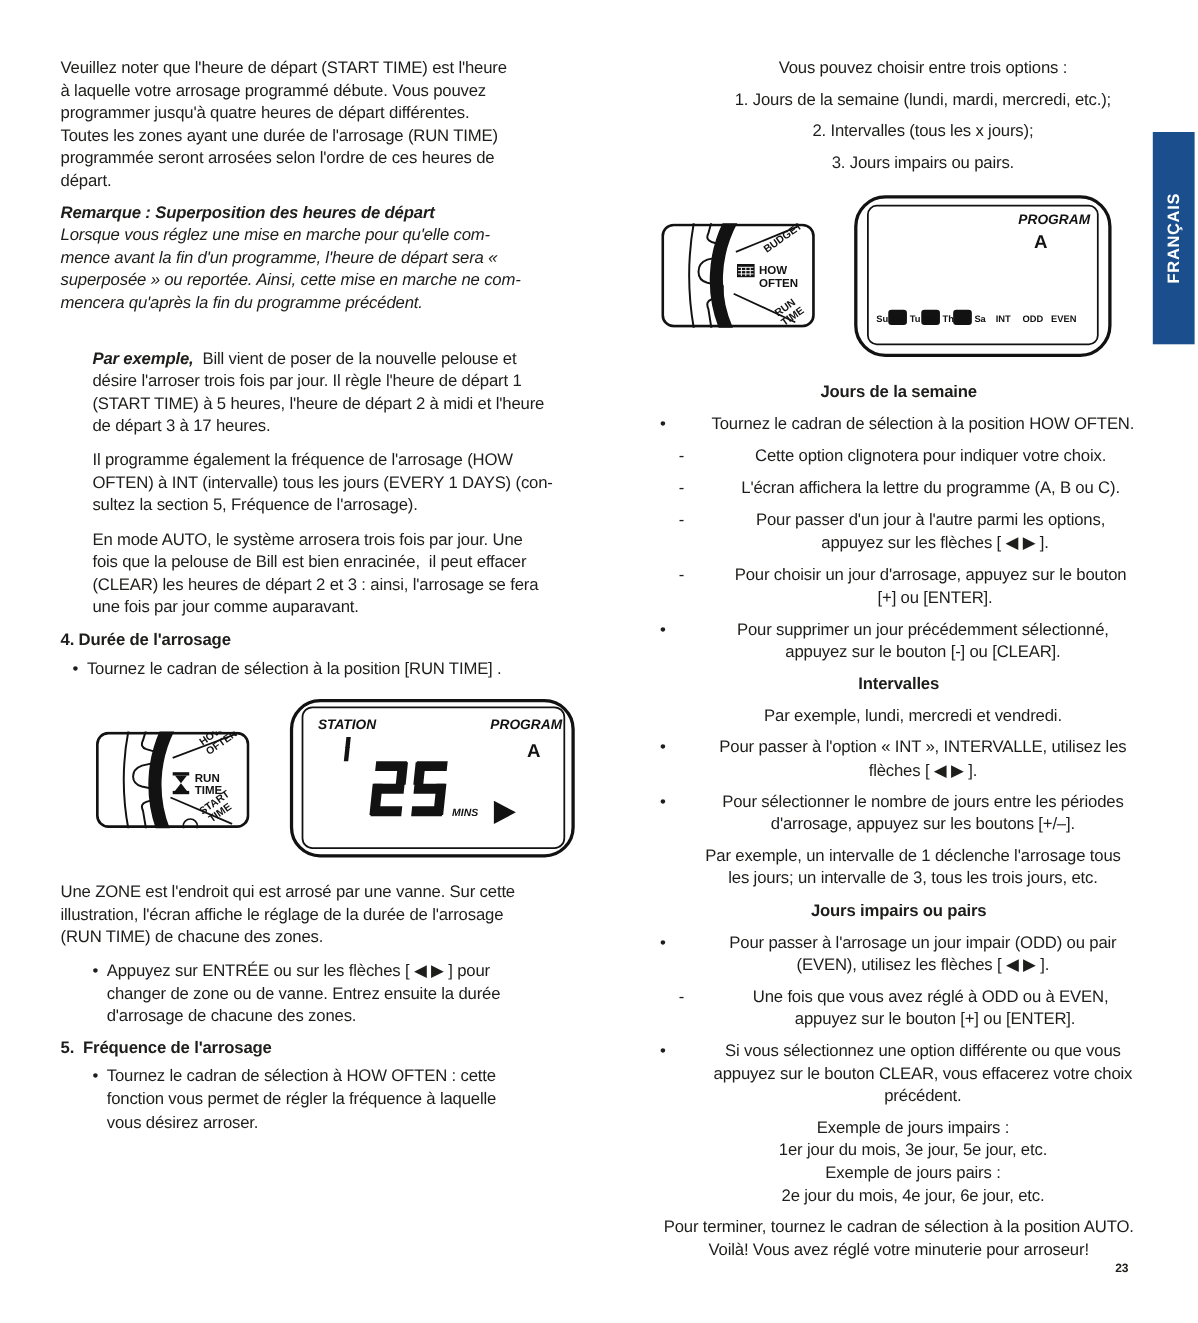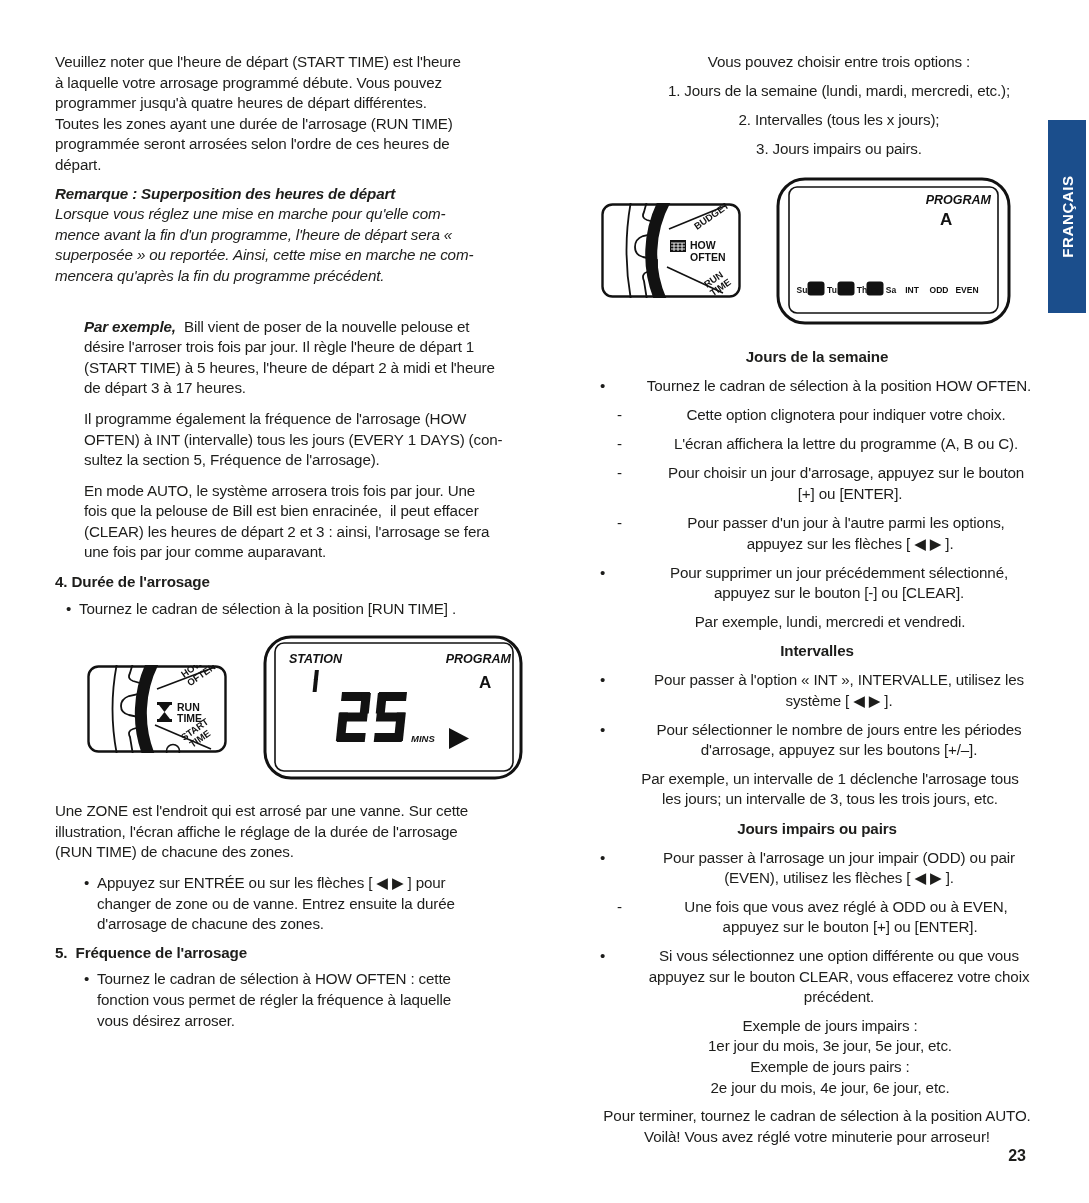--- a/index.html
+++ b/index.html
@@ -18,21 +18,21 @@
   .bullet::before{content:"\2022";position:absolute;left:0;top:0;}
   .bullet-shallow{margin-left:11px;}
   .bullet-r{position:relative;padding-left:15px;margin-left:29px;}
   .bullet-r::before{content:"\2022";position:absolute;left:0;top:0;}
   .dash-r{position:relative;padding-left:12px;margin-left:46px;}
   .dash-r::before{content:"-";position:absolute;left:0;top:0;}
   .figrow{position:relative;}
   .figrow svg{position:absolute;}
   svg text{fill:#121212;}
   .pagenum{position:absolute;left:966px;top:1147px;width:60px;text-align:right;
-           font-weight:bold;font-size:16px;}
+           font-weight:bold;font-size:11px;}
   .langtab{position:absolute;left:1048px;top:120px;width:38px;height:193px;
            display:flex;align-items:center;justify-content:center;}
   .langtab span{transform:rotate(-90deg);white-space:nowrap;color:#fff;
                 font-weight:bold;font-size:15px;letter-spacing:0.6px;}
 </style>
 </head>
 <body>
 
 <div class="page">
 
@@ -195,31 +195,31 @@
             <text x="163" y="115.5" text-anchor="middle" font-size="8.5" font-weight="bold" fill="#121212">ODD</text>
             <text x="191" y="115.5" text-anchor="middle" font-size="8.5" font-weight="bold" fill="#121212">EVEN</text>
           </g>
       </svg>
     </div>
 
     <p class="tx h" style="margin-top:17px">Jours de la semaine</p>
     <p class="tx bullet-r" style="margin-top:8.5px">Tournez le cadran de sélection à la position HOW OFTEN.</p>
     <p class="tx dash-r" style="margin-top:8.5px">Cette option clignotera pour indiquer votre choix.</p>
     <p class="tx dash-r" style="margin-top:8.5px">L'écran affichera la lettre du programme (A, B ou C).</p>
+    <p class="tx dash-r" style="margin-top:8.5px">Pour passer d'un jour à l'autre parmi les options,
+  appuyez sur les flèches [ ◀ ▶ ].</p>
     <p class="tx dash-r" style="margin-top:8.5px">Pour choisir un jour d'arrosage, appuyez sur le bouton
   [+] ou [ENTER].</p>
-    <p class="tx dash-r" style="margin-top:8.5px">Pour passer d'un jour à l'autre parmi les options,
-  appuyez sur les flèches [ ◀ ▶ ].</p>
     <p class="tx bullet-r" style="margin-top:8.5px">Pour supprimer un jour précédemment sélectionné,
 appuyez sur le bouton [-] ou [CLEAR].</p>
+    <p class="tx h" style="margin-top:8.5px">Intervalles</p>
+
     <p class="tx" style="margin-top:8px;margin-left:26px">Par exemple, lundi, mercredi et vendredi.</p>
-
-    <p class="tx h" style="margin-top:8.5px">Intervalles</p>
     <p class="tx bullet-r" style="margin-top:8.5px">Pour passer à l'option « INT », INTERVALLE, utilisez les
-système [ ◀ ▶ ].</p>
+flèches [ ◀ ▶ ].</p>
     <p class="tx bullet-r" style="margin-top:8.5px">Pour sélectionner le nombre de jours entre les périodes
 d'arrosage, appuyez sur les boutons [+/–].</p>
     <p class="tx" style="margin-top:8px;margin-left:26px">Par exemple, un intervalle de 1 déclenche l'arrosage tous
 les jours; un intervalle de 3, tous les trois jours, etc.</p>
 
     <p class="tx h" style="margin-top:8.5px">Jours impairs ou pairs</p>
     <p class="tx bullet-r" style="margin-top:8.5px">Pour passer à l'arrosage un jour impair (ODD) ou pair
 (EVEN), utilisez les flèches [ ◀ ▶ ].</p>
     <p class="tx dash-r" style="margin-top:8px">Une fois que vous avez réglé à ODD ou à EVEN,
   appuyez sur le bouton [+] ou [ENTER].</p>

